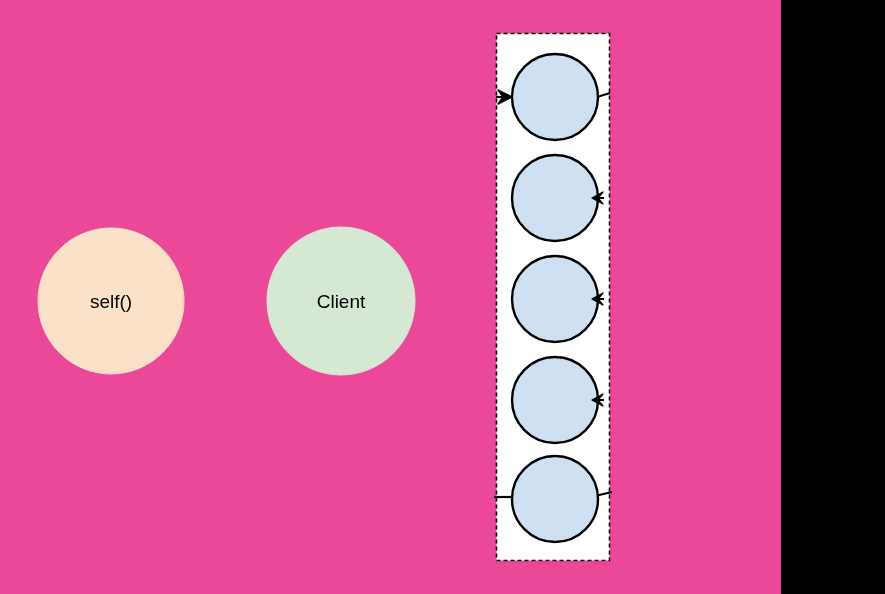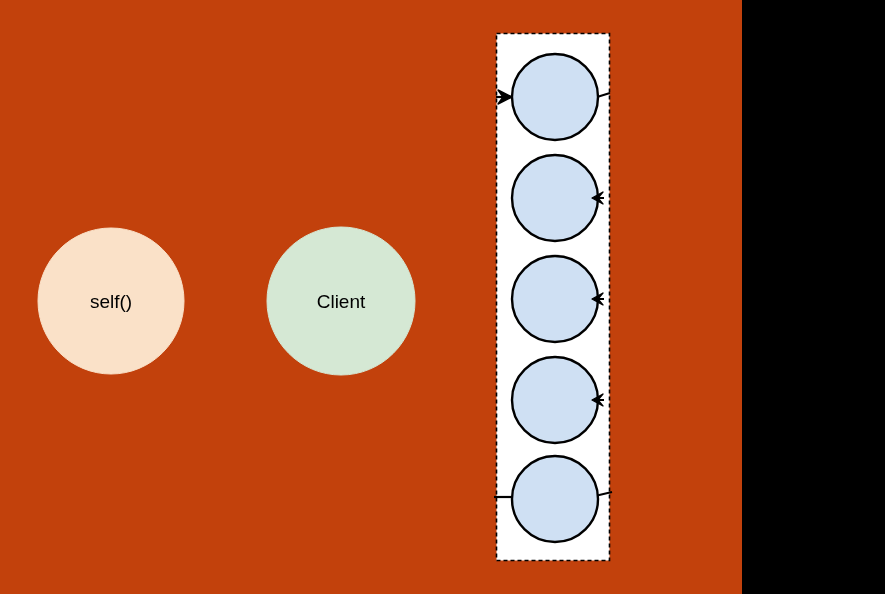--- a/index.html
+++ b/index.html
@@ -8,24 +8,23 @@
     background: #000000;
   }
   body {
     width: 885px;
     height: 594px;
     overflow: hidden;
     font-family: "Liberation Sans", sans-serif;
   }
   #canvas {
     position: relative;
-    width: 723px;
+    width: 781px;
     height: 594px;
-    background: #c2410c;
-    padding-left: 19px;
+    background: #ec4899;
   }
   #diagram-svg {
     position: absolute;
     left: 0;
     top: 0;
     width: 885px;
     height: 594px;
     display: block;
   }
   .node-label {

